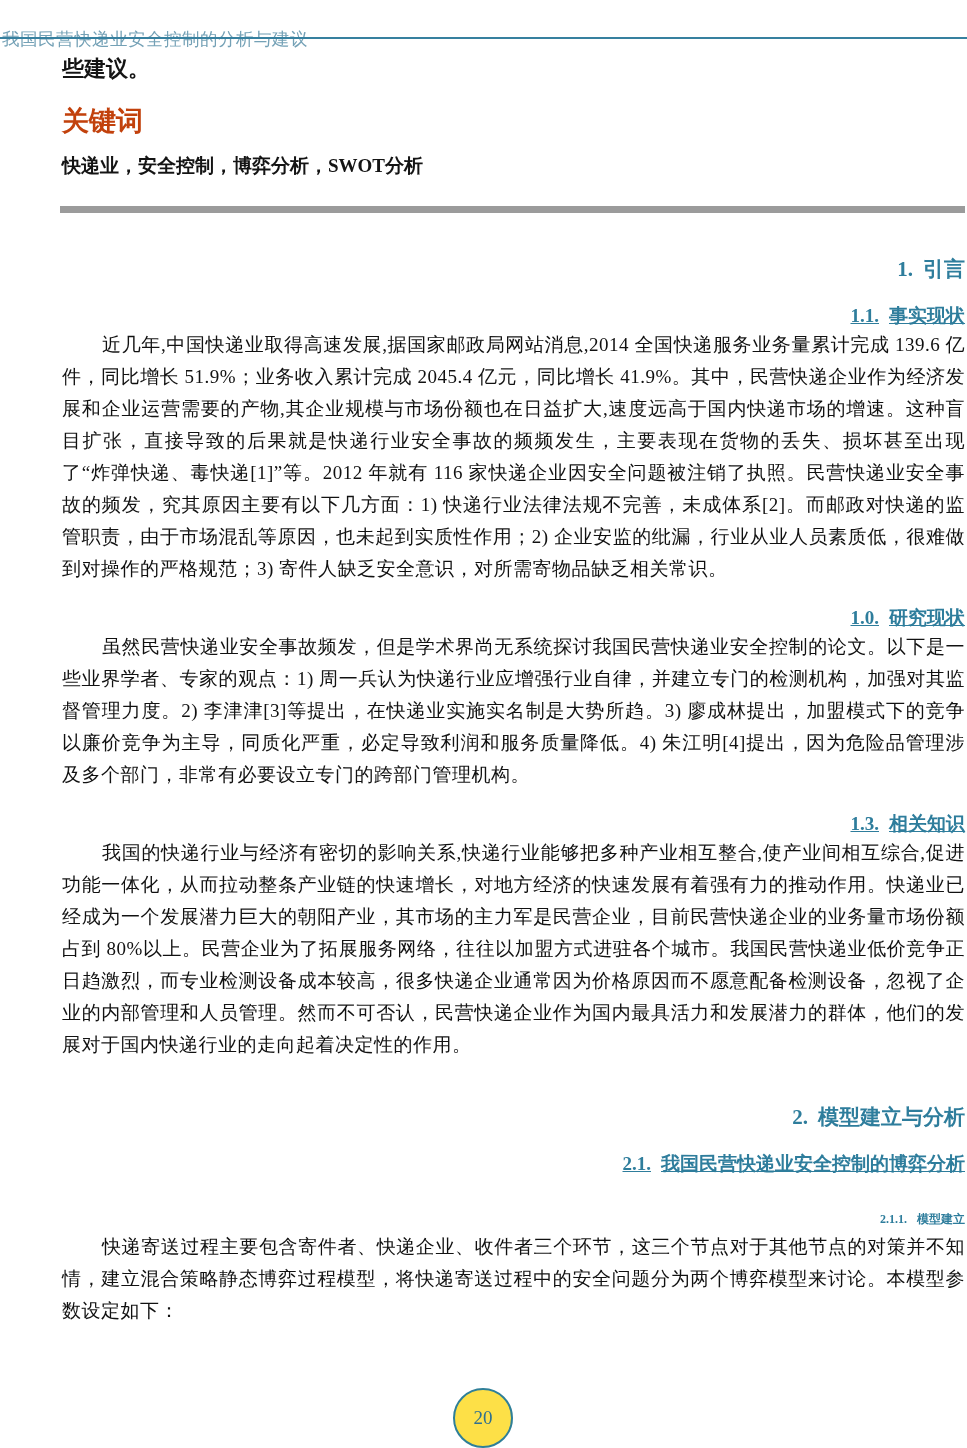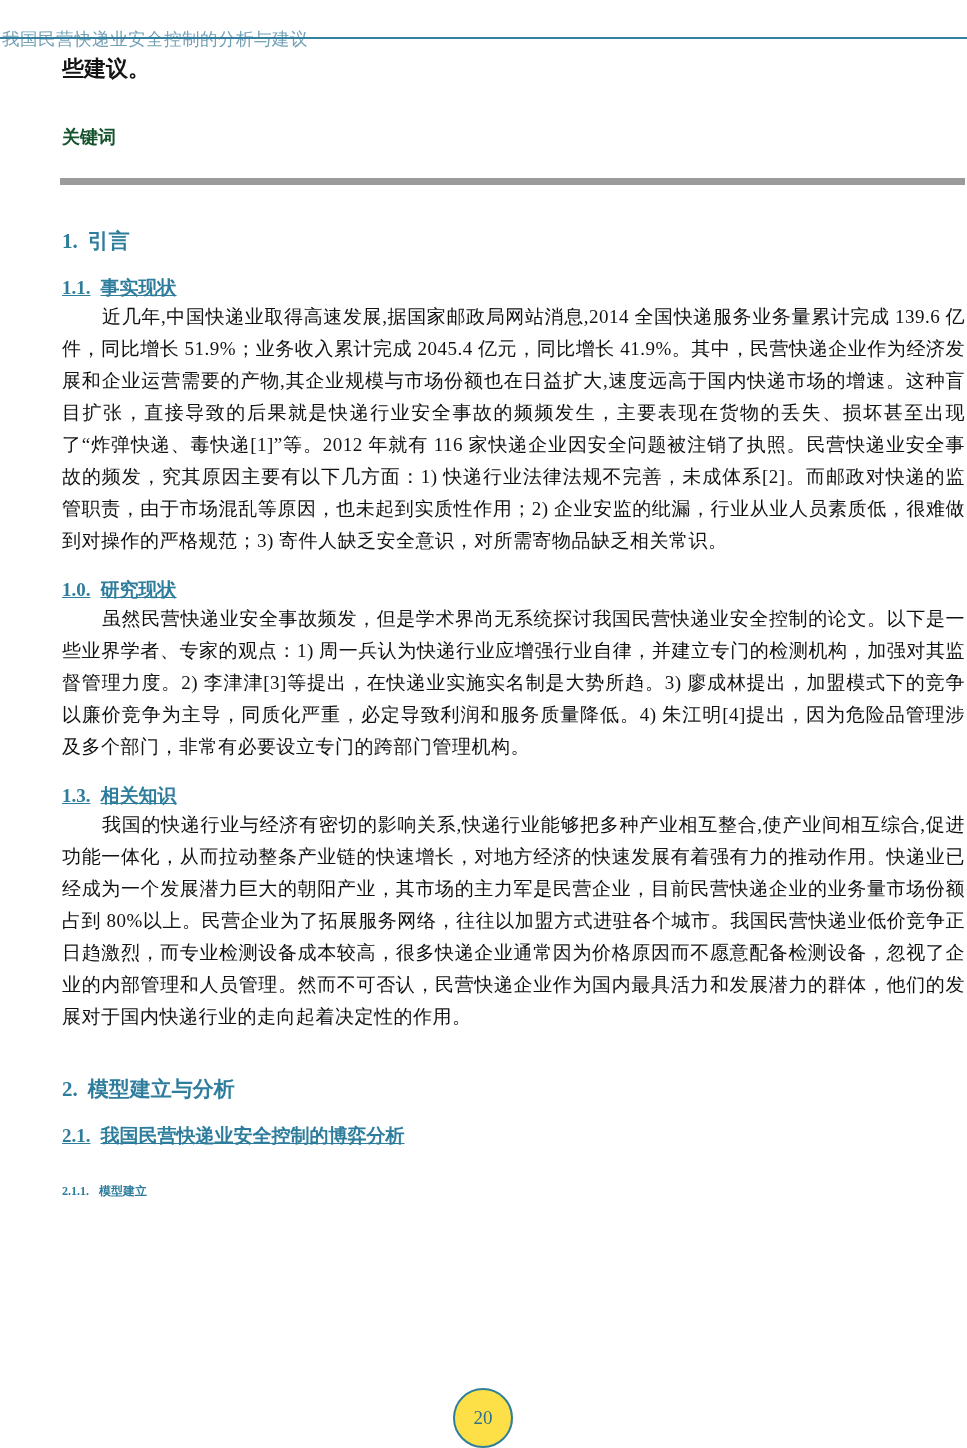--- a/index.html
+++ b/index.html
@@ -39,43 +39,44 @@
     left: 62px;
     right: 0;
     padding-right: 2px;
   }
   .abstract-tail {
     font-size: 22px;
     font-weight: bold;
     line-height: 26px;
   }
   .kw-heading {
-    margin-top: 40px;
+    margin-top: 24px;
     font-family: "Liberation Sans", sans-serif;
-    font-size: 18px;
+    font-size: 27px;
     font-weight: bold;
-    color: #14532d;
+    color: #c2410c;
     line-height: 30px;
   }
   .kw-text {
     margin-top: 16px;
     font-size: 19px;
     font-weight: bold;
     line-height: 28px;
   }
   .gray-bar {
     margin-top: 26px;
     margin-left: -2px;
     height: 7px;
     background: #9B9B9B;
   }
   
   .h1, .h2, .h3 {
     color: #2E7D9C;
     font-weight: bold;
+    text-align: right;
   }
   .h1 { margin-top: 42px; font-size: 21px; line-height: 28px; }
   .h2 { margin-top: 20px; font-size: 19px; line-height: 26px; text-decoration: underline; }
   .h3 { margin-top: 30px; font-size: 12px; line-height: 24px; }
   .hnum {
     font-family: "Liberation Serif", serif;
     margin-right: 10px;
   }
   .htitle {
     font-family: "Liberation Sans", sans-serif;
@@ -116,20 +117,21 @@
   <div class="running-head">我国民营快递业安全控制的分析与建议</div>
 
   <div class="header-rule"></div>
 
   <main class="content">
 
     <p class="abstract-tail">些建议。</p>
 
     <h2 class="kw-heading">关键词</h2>
 
+    <p class="kw-text">快递业，安全控制，博弈分析，SWOT分析</p>
 
     <div class="gray-bar"></div>
 
     <h1 class="h1">
       <span class="hnum">1.</span><span class="htitle">引言</span>
     </h1>
 
     <h2 class="h2">
       <span class="hnum">1.1.</span><span class="htitle">事实现状</span>
     </h2>
@@ -153,20 +155,21 @@
     </h1>
 
     <h2 class="h2">
       <span class="hnum">2.1.</span><span class="htitle">我国民营快递业安全控制的博弈分析</span>
     </h2>
 
     <h3 class="h3">
       <span class="hnum">2.1.1.</span><span class="htitle">模型建立</span>
     </h3>
 
+    <p class="para">快递寄送过程主要包含寄件者、快递企业、收件者三个环节，这三个节点对于其他节点的对策并不知情，建立混合策略静态博弈过程模型，将快递寄送过程中的安全问题分为两个博弈模型来讨论。本模型参数设定如下：</p>
 
   </main>
 
   <div class="page-badge">
     <span>20</span>
   </div>
 
 </div>
 
 </body></html>

